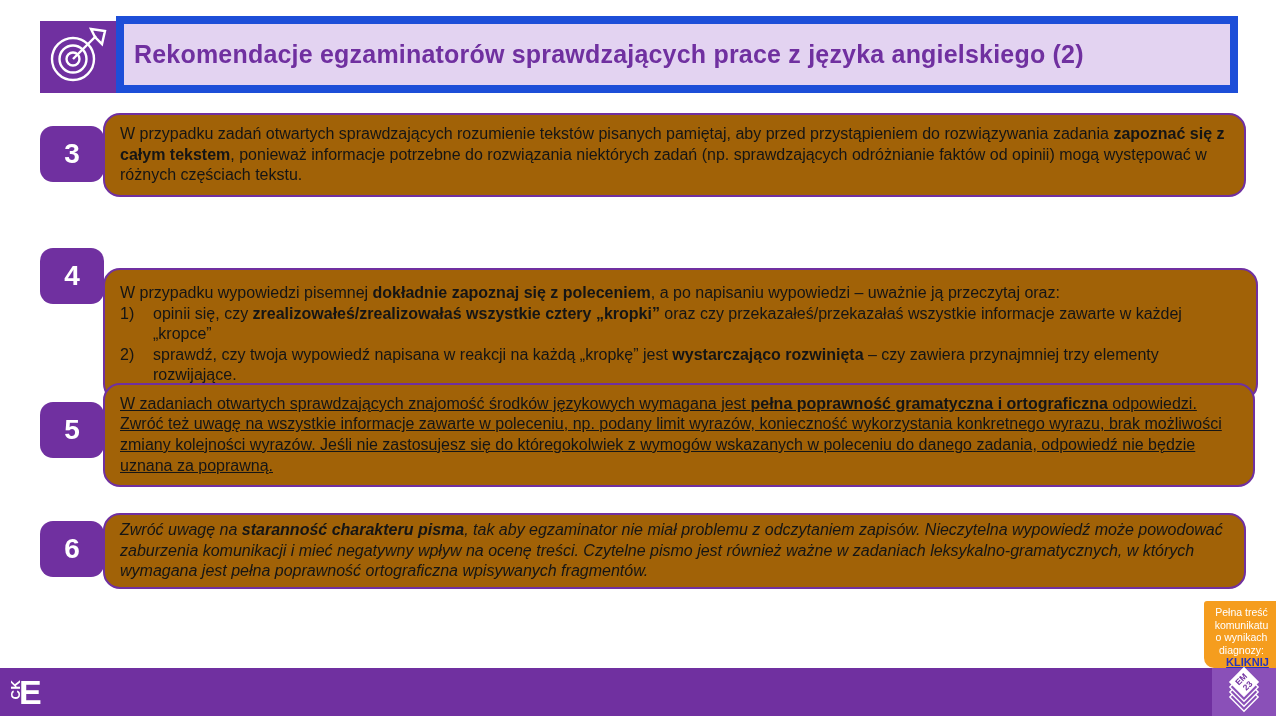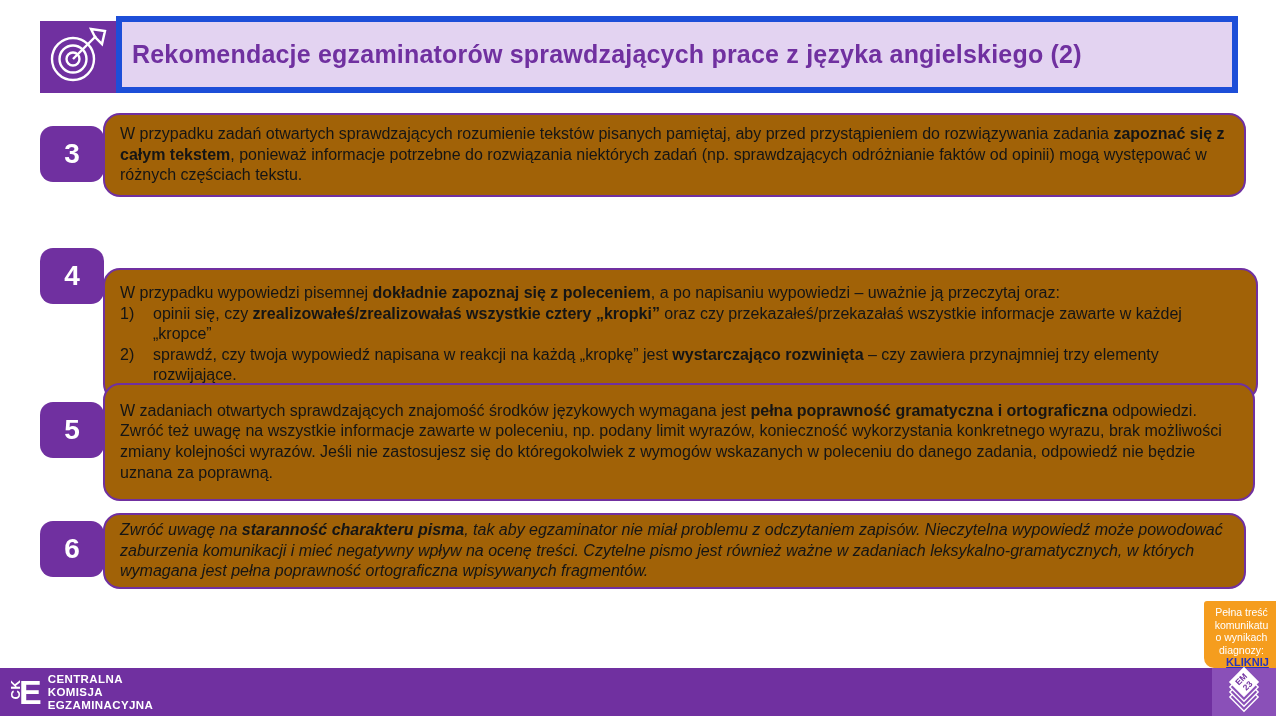--- a/index.html
+++ b/index.html
@@ -7,21 +7,21 @@
     position:relative;width:1276px;height:716px;background:#ffffff;overflow:hidden;
     font-family:"Liberation Sans", sans-serif;color:#111;
   }
   
   .hdr-icon{
     position:absolute;left:40px;top:21px;width:76px;height:72px;
     background:#7030A0;display:flex;align-items:center;justify-content:center;
   }
   .hdr-banner{
     position:absolute;left:116px;top:16px;width:1122px;height:77px;
-    background:#E3D3F1;border:6px solid #1d4ed8;box-sizing:border-box;
+    background:#E3D3F1;border:8px solid #1d4ed8;box-sizing:border-box;
     display:flex;align-items:center;
   }
   .hdr-title{
     color:#7030A0;font-weight:bold;font-size:25px;padding-left:10px;letter-spacing:0.2px;
   }
   
   .badge{
     position:absolute;left:40px;width:64px;height:56px;background:#7030A0;
     border-radius:13px;color:#fff;font-weight:bold;font-size:28px;
     display:flex;align-items:center;justify-content:center;
@@ -96,21 +96,21 @@
         <span class="marker">1)</span>
         <span class="ptext"><span>opinii się, czy </span><b>zrealizowałeś/zrealizowałaś wszystkie cztery „kropki”</b><span> oraz czy przekazałeś/przekazałaś wszystkie informacje zawarte w każdej „kropce”</span></span>
       </div>
       <div class="para has-marker">
         <span class="marker">2)</span>
         <span class="ptext"><span>sprawdź, czy twoja wypowiedź napisana w reakcji na każdą „kropkę” jest </span><b>wystarczająco rozwinięta</b><span> – czy zawiera przynajmniej trzy elementy rozwijające.</span></span>
       </div>
     </div>
 
   <div class="badge" style="top:402px;">5</div>
-  <div class="rbox" style="top:383px;width:1152px;height:118px;">
+  <div class="rbox" style="top:383px;width:1152px;height:104px;text-decoration:underline;">
       <div class="para"><span class="ptext"><span>W zadaniach otwartych sprawdzających znajomość środków językowych wymagana jest </span><b>pełna poprawność gramatyczna i ortograficzna</b><span> odpowiedzi. Zwróć też uwagę na wszystkie informacje zawarte w poleceniu, np. podany limit wyrazów, konieczność wykorzystania konkretnego wyrazu, brak możliwości zmiany kolejności wyrazów. Jeśli nie zastosujesz się do któregokolwiek z wymogów wskazanych w poleceniu do danego zadania, odpowiedź nie będzie uznana za poprawną.</span></span></div>
     </div>
 
   <div class="badge" style="top:521px;">6</div>
   <div class="rbox" style="top:513px;width:1143px;height:76px;font-style:italic;">
       <div class="para"><span class="ptext"><span>Zwróć uwagę na </span><b>staranność charakteru pisma</b><span>, tak aby egzaminator nie miał problemu z odczytaniem zapisów. Nieczytelna wypowiedź może powodować zaburzenia komunikacji i mieć negatywny wpływ na ocenę treści. Czytelne pismo jest również ważne w zadaniach leksykalno-gramatycznych, w których wymagana jest pełna poprawność ortograficzna wpisywanych fragmentów.</span></span></div>
     </div>
 
   <div class="note">
     <div>Pełna treść</div>
@@ -118,25 +118,20 @@
     <div>o wynikach</div>
     <div>diagnozy:</div>
     <a>KLIKNIJ</a>
   </div>
 
   <div class="footer">
     <div class="cke">
       <div class="cke-mark">
         <span class="cke-ck">CK</span>
         <span class="cke-e">E</span>
-      </div>
-      <div class="cke-text">
-        <div>CENTRALNA</div>
-        <div>KOMISJA</div>
-        <div>EGZAMINACYJNA</div>
       </div>
     </div>
   </div>
   <div class="stamp-tile">
     <span>
       <svg width="64" height="48" viewBox="0 0 64 48">
         <g transform="translate(32,31) rotate(-45)">
           <rect x="-10" y="-10" width="20" height="20" fill="#8A50B8" stroke="#fff" stroke-width="1.4"></rect>
         </g>
         <g transform="translate(32,26) rotate(-45)">

